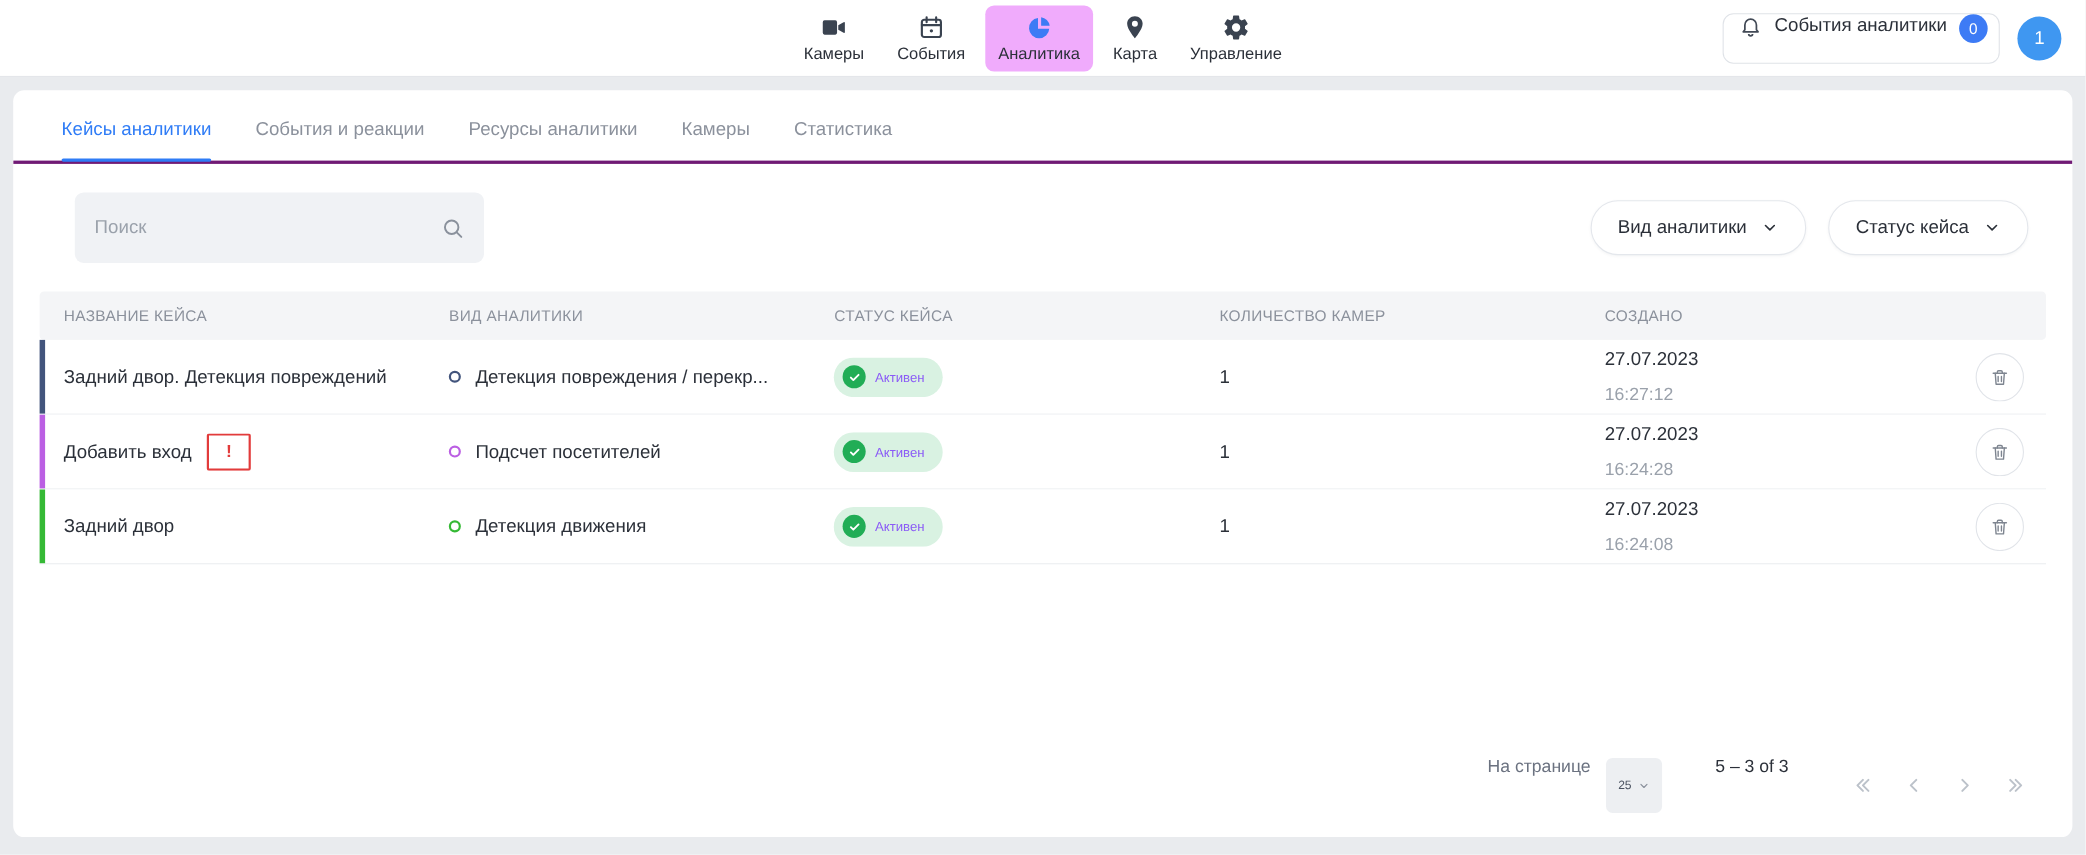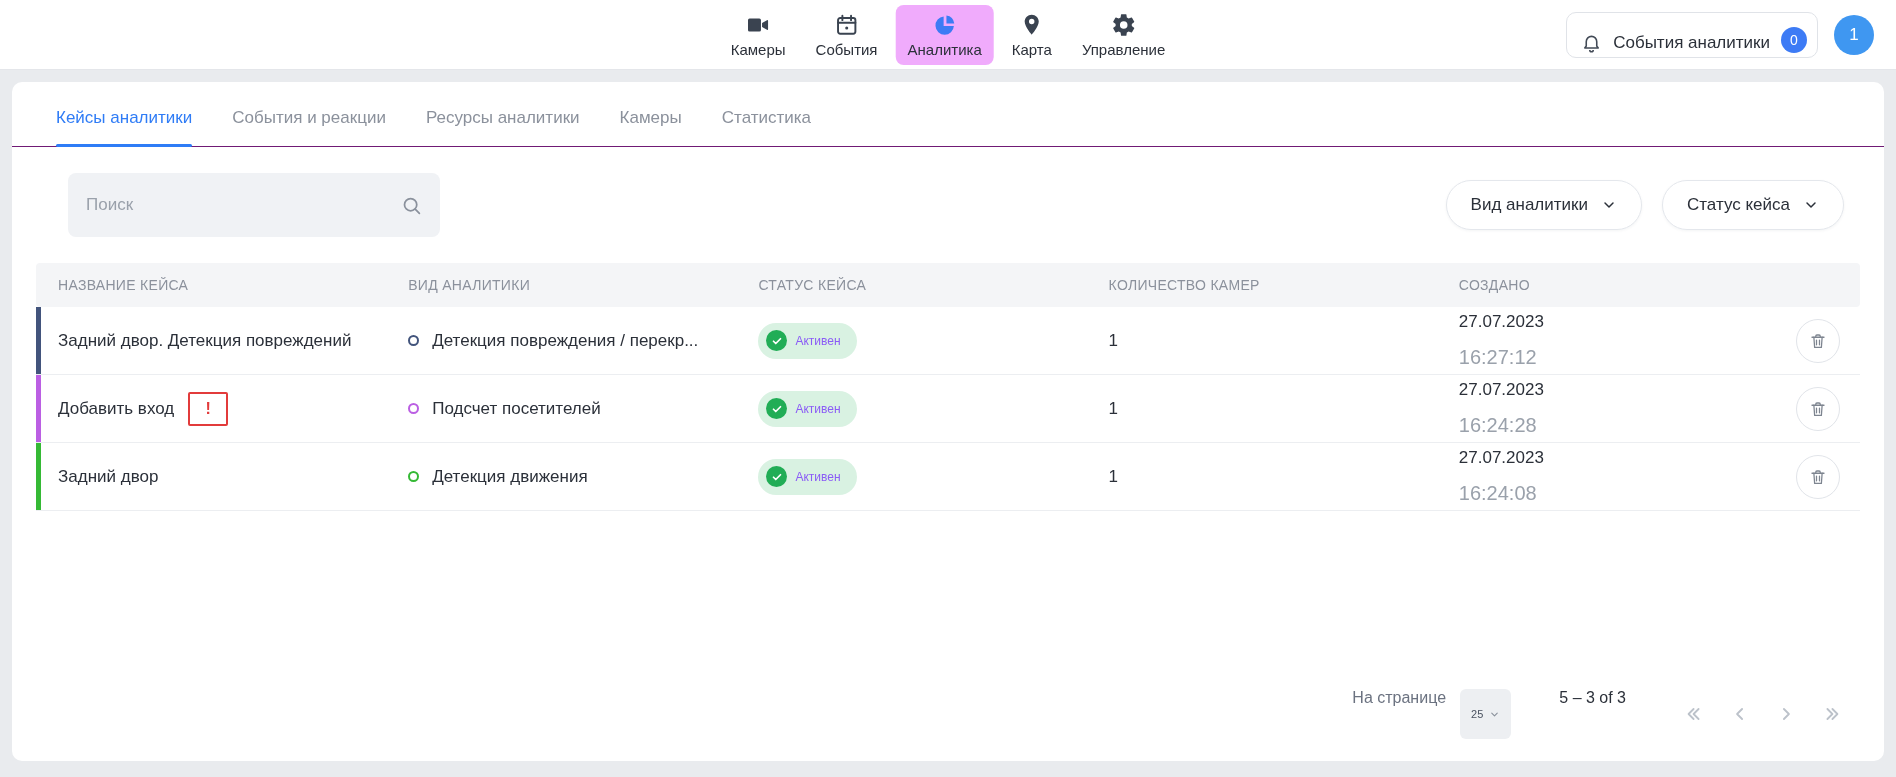--- a/index.html
+++ b/index.html
@@ -7,30 +7,30 @@
   body{background:#e9ebee;font-family:"Liberation Sans",sans-serif;color:#2b3039}
 
   
   .topbar{height:70px;background:#fff;position:relative;border-bottom:1px solid #e4e6ea}
   .nav{position:absolute;left:50%;top:0;transform:translateX(-50%);height:100%;display:flex;align-items:center;gap:6px}
   .nav-item{display:flex;flex-direction:column;align-items:center;justify-content:center;gap:3px;padding:7px 12px;border-radius:8px;cursor:pointer}
   .nav-item.active{background:#f0abfc}
   .nav-icon{width:26px;height:26px;display:flex;align-items:center;justify-content:center}
   .nav-label{font-size:15px;color:#2b3039;white-space:nowrap}
   .topbar-right{position:absolute;right:22px;top:0;height:100%;display:flex;align-items:center;gap:16px}
-  .events-btn{display:flex;align-items:flex-end;gap:11px;border:1px solid #e0e3e8;border-radius:10px;height:46px;padding:0 10px 4px 14px;background:#fff;cursor:pointer}
+  .events-btn{display:flex;align-items:flex-start;gap:11px;border:1px solid #e0e3e8;border-radius:10px;height:46px;padding:0 10px 16px 14px;background:#fff;cursor:pointer}
   .events-label{font-size:17px;color:#2b3039}
   .count-badge{min-width:26px;height:26px;border-radius:13px;background:#3d7bf5;color:#fff;font-size:14px;display:flex;align-items:center;justify-content:center;padding:0 7px}
   .avatar{width:40px;height:40px;border-radius:50%;background:#3f97f1;color:#fff;display:flex;align-items:center;justify-content:center;font-size:17px;cursor:pointer}
 
   
   .card{margin:12px 12px 16px;background:#fff;border-radius:10px;height:679px;display:flex;flex-direction:column;overflow:hidden}
 
   
-  .tabs{display:flex;gap:40px;padding:26px 44px 0;border-bottom:1px solid #701a75}
+  .tabs{display:flex;gap:40px;padding:26px 44px 0;border-bottom:3px solid #701a75}
   .tab{font-size:17px;color:#8b919c;padding-bottom:18px;position:relative;cursor:pointer;white-space:nowrap}
   .tab.active{color:#2f7cf6}
   .tab.active::after{content:"";position:absolute;left:0;right:0;bottom:-1px;height:3px;background:#2f7cf6;border-radius:2px}
 
   
   .toolbar{display:flex;align-items:center;padding:26px 40px 0}
   .btn-add{background:#3d7bf5;color:#fff;border:none;border-radius:8px;height:50px;padding:0 27px;font-size:17px;font-family:inherit;cursor:pointer}
   .search{margin-left:16px;width:372px;height:64px;background:#f0f2f5;border-radius:8px;display:flex;align-items:center;padding:0 18px}
   .search input{flex:1;border:none;background:transparent;font-size:17px;color:#2b3039;outline:none;font-family:inherit}
   .search input::placeholder{color:#9aa1ab}
@@ -46,21 +46,21 @@
   .trow::before{content:"";position:absolute;left:0;top:0;bottom:0;width:5px;background:var(--row-color,#ccc)}
   .name-cell{display:flex;align-items:center;gap:14px;font-size:17px;color:#2b3039}
   .alert-box{width:40px;height:34px;border:2px solid #e23b3b;border-radius:2px;display:flex;align-items:center;justify-content:center;color:#e23b3b;font-size:16px;font-weight:bold;flex:0 0 auto}
   .type-cell{display:flex;align-items:center;gap:13px;font-size:17px;color:#2b3039}
   .type-dot{width:11px;height:11px;border:2px solid var(--row-color,#ccc);border-radius:50%;flex:0 0 auto}
   .status-pill{display:inline-flex;align-items:center;gap:8px;background:#d9f2e2;border-radius:18px;height:36px;padding:0 16px 0 8px}
   .status-check{width:21px;height:21px;border-radius:50%;background:#21ad56;display:flex;align-items:center;justify-content:center;flex:0 0 auto}
   .status-text{font-size:12px;color:#8b5cf6}
   .cameras-cell{font-size:17px;color:#2b3039}
   .created-date{font-size:17px;color:#2b3039}
-  .created-time{font-size:20px;color:#9aa1ab;margin-top:14px}
+  .created-time{font-size:16px;color:#9aa1ab;margin-top:14px}
   .actions-cell{display:flex;justify-content:center;padding-left:0}
   .trash-btn{width:44px;height:44px;border-radius:50%;border:1px solid #e1e4e9;background:#fff;display:flex;align-items:center;justify-content:center;cursor:pointer}
 
   
   .pagination{margin-top:auto;display:flex;justify-content:flex-end;padding:0 42px 22px;font-size:16px}
   .pp-label{color:#6b7280}
   .pp-select{margin-left:14px;background:#edeff2;border-radius:6px;height:50px;display:flex;align-items:center;gap:6px;padding:0 11px;font-size:11px;color:#4a5260;cursor:pointer}
   .pp-range{margin-left:48px;color:#2b3039}
   .pagers{margin-left:58px;display:flex;align-items:center;gap:26px}
   .pager{background:none;border:none;cursor:pointer;display:flex;align-items:center;justify-content:center;padding:0}

